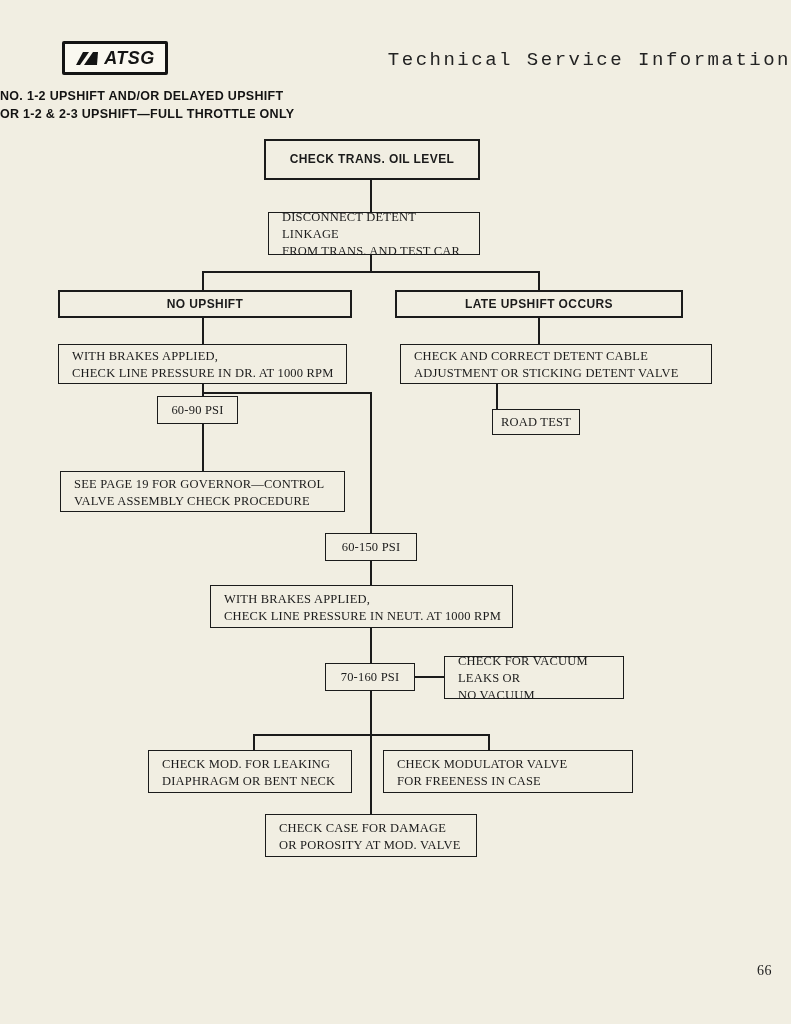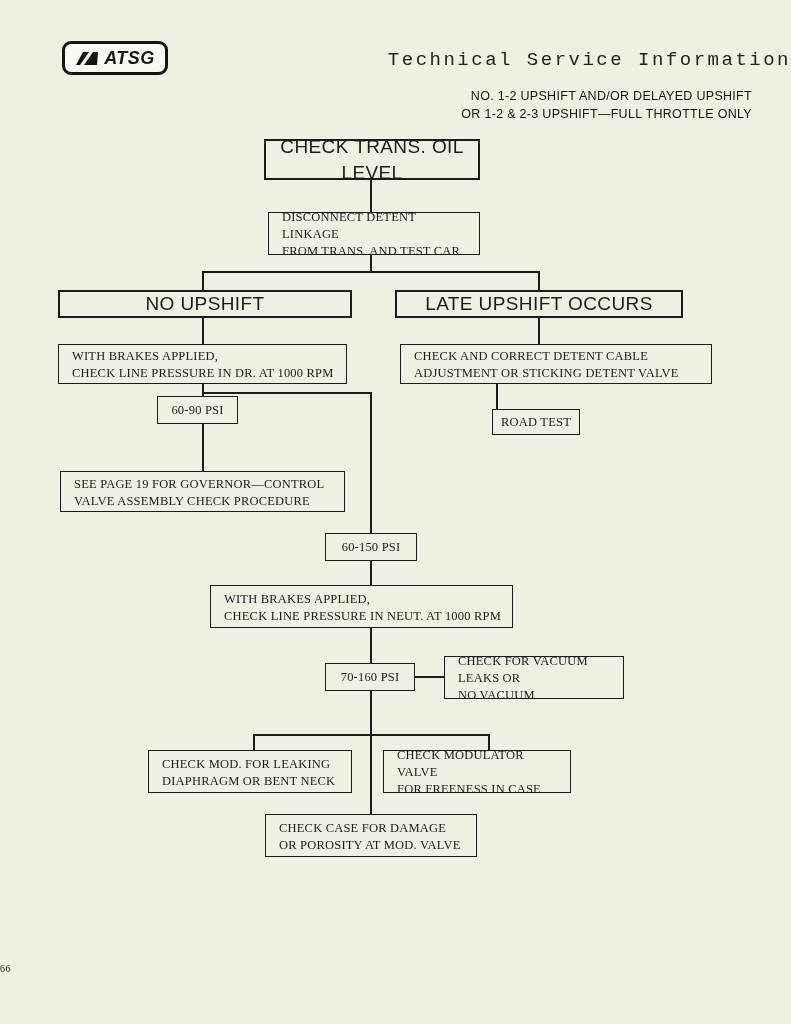--- a/index.html
+++ b/index.html
@@ -6,61 +6,61 @@
   html,body { width:791px; height:1024px; }
   body { background:#e8e5da; }
   .page {
     position:relative; width:791px; height:1024px;
     background:#f1eee2; color:#1b1b1b; overflow:hidden;
     font-family:"Liberation Serif", serif;
   }
   
   .logo {
     position:absolute; left:62px; top:41px; width:106px; height:34px;
-    border:3px solid #141414; border-radius:9px; background:#faf8f0;
+    border:3px solid #141414; border-radius:2px; background:#faf8f0;
     display:flex; align-items:center; justify-content:center; gap:5px;
     z-index:3;
   }
   .logo-glyph { display:flex; align-items:center; }
   .logo-text {
     font-family:"Liberation Sans", sans-serif;
     font-weight:bold; font-style:italic; font-size:18px;
     letter-spacing:0.5px; color:#141414;
   }
   .title {
     position:absolute; left:0; top:49px; width:791px; text-align:right;
     font-family:Liberation Mono, monospace;
     font-size:19px; letter-spacing:2.5px; color:#232323;
   }
   .subtitle {
-    position:absolute; left:0; top:87px; width:752px; text-align:right;
+    position:absolute; left:0; top:87px; width:752px; text-align:left;
     font-family:"Liberation Sans", sans-serif;
-    font-weight:normal; font-size:12.5px; line-height:1.45;
+    font-weight:bold; font-size:12.5px; line-height:1.45;
     letter-spacing:0.3px; color:#131313;
   }
   
   .line { position:absolute; background:#1b1b1b; z-index:1; }
   .line.v { width:2px; }
   .line.h { height:2px; }
   .node {
     position:absolute; z-index:2;
     background:#f1eee2; border:1.5px solid #1b1b1b;
     display:flex; align-items:center;
     font-size:12.5px; line-height:1.35; letter-spacing:0.2px;
     white-space:pre-line; padding:2px 8px 0 13px;
   }
   .node.center { justify-content:center; text-align:center; padding:2px 4px; }
   .node.head {
-    font-family:"Liberation Sans", sans-serif; font-weight:normal;
-    font-size:19px; letter-spacing:0.4px; border-width:2px;
+    font-family:"Liberation Sans", sans-serif; font-weight:bold;
+    font-size:12px; letter-spacing:0.4px; border-width:2px;
   }
   
   .pagenum {
-    position:absolute; left:0; top:963px; width:772px; text-align:left;
-    font-size:10px; letter-spacing:0.5px;
+    position:absolute; left:0; top:963px; width:772px; text-align:right;
+    font-size:14px; letter-spacing:0.5px;
   }
 </style>
 </head>
 <body>
 
 <div class="page">
 
   <div class="logo">
     <span class="logo-glyph">
       <svg width="24" height="17" viewBox="0 0 24 17">
@@ -121,21 +121,21 @@
 CHECK LINE PRESSURE IN NEUT. AT 1000 RPM</div>
 
   <div class="node center" style="left:325px;top:663px;width:90px;height:28px">70-160 PSI</div>
 
   <div class="node" style="left:444px;top:656px;width:180px;height:43px">CHECK FOR VACUUM LEAKS OR
 NO VACUUM</div>
 
   <div class="node" style="left:148px;top:750px;width:204px;height:43px">CHECK MOD. FOR LEAKING
 DIAPHRAGM OR BENT NECK</div>
 
-  <div class="node" style="left:383px;top:750px;width:188px;height:43px">CHECK MODULATOR VALVE
+  <div class="node" style="left:383px;top:750px;width:250px;height:43px">CHECK MODULATOR VALVE
 FOR FREENESS IN CASE</div>
 
   <div class="node" style="left:265px;top:814px;width:212px;height:43px">CHECK CASE FOR DAMAGE
 OR POROSITY AT MOD. VALVE</div>
 
   <div class="pagenum">66</div>
 
 </div>
 
 </body></html>

